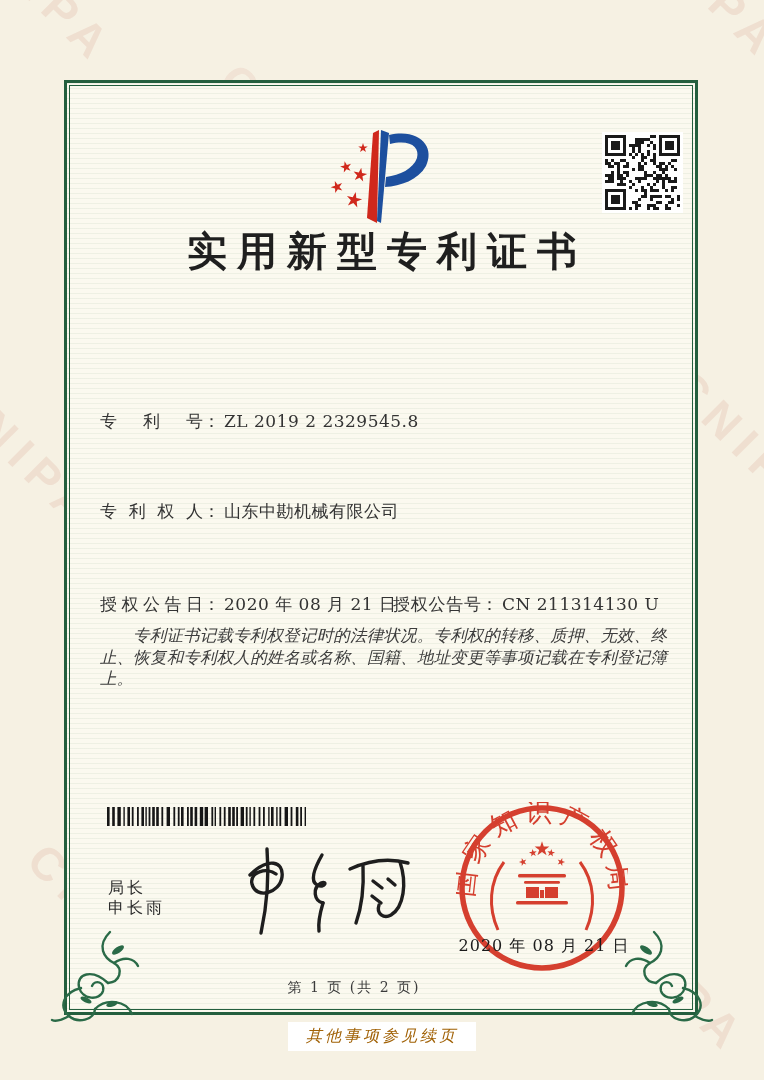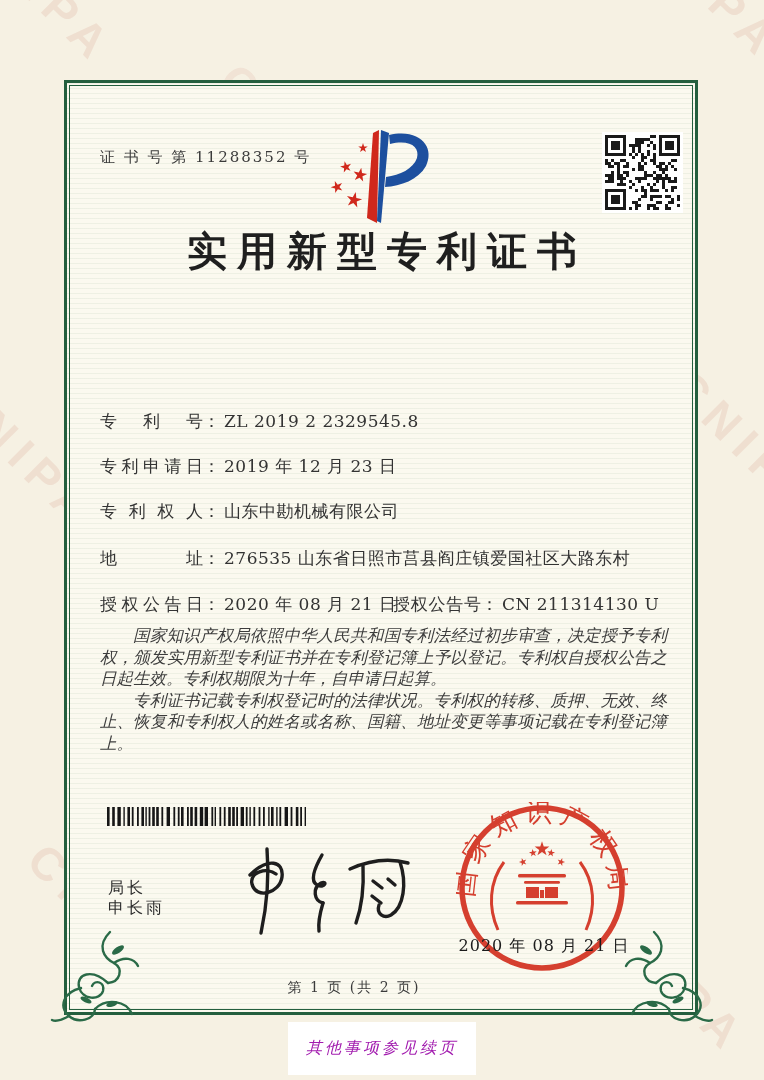--- a/index.html
+++ b/index.html
@@ -36,21 +36,21 @@
   .paras p{margin:0;text-indent:2em;}
 
   .director{left:108px;font-size:16px;letter-spacing:3px;color:#2c2c2c;
             font-family:"Liberation Sans","DejaVu Sans",sans-serif;}
 
   .seal-date{left:456px;top:936px;width:176px;text-align:center;font-size:16px;
              letter-spacing:1px;color:#1b1b1b;z-index:6;}
   .page-num{left:64px;top:979px;width:580px;text-align:center;font-size:14px;
             letter-spacing:2px;color:#3a3a3a;}
   .bottom-note{left:50%;top:1022px;transform:translateX(-50%);background:#ffffff;
-               padding:16px 18px;font-size:16px;font-style:italic;letter-spacing:3px;color:#a21caf;}
+               padding:4px 18px;font-size:16px;font-style:italic;letter-spacing:3px;color:#a16207;}
 
   .seal-svg{left:456px;top:802px;z-index:5;opacity:0.92;}
   .sig-svg{left:222px;top:843px;z-index:4;}
   .qr-box{left:602px;top:132px;background:#fff;padding:3px;line-height:0;}
   .barcode{left:105px;top:807px;}
   .flourish{z-index:3;}
 </style>
 </head>
 <body>
 
@@ -100,21 +100,20 @@
       <path d="M64,33 C74,26 84,28 88,36"></path>
       <path d="M19,86 C12,90 6,92 2,90"></path>
     </g>
     <g fill="#2a6a47">
       <ellipse cx="68" cy="20" rx="7" ry="3" transform="rotate(-35 68 20)"></ellipse>
       <ellipse cx="36" cy="70" rx="6" ry="2.6" transform="rotate(25 36 70)"></ellipse>
       <ellipse cx="62" cy="74" rx="6" ry="2.6" transform="rotate(-18 62 74)"></ellipse>
     </g>
   </svg>
 
-  <div class="abs cert-no">证 书 号 第 11288352 号</div>
 
   <svg class="abs" style="left:327px;top:128px" width="112" height="96" viewBox="0 0 112 96">
     <g fill="#d0281c">
       <polygon points="46,5 52,2 50,95 40,90"></polygon>
       <use href="#star" x="-5.5" y="-5.5" width="11" height="11" transform="translate(36,20)"></use>
       <use href="#star" x="-6.5" y="-6.5" width="13" height="13" transform="translate(19,39) rotate(-14)"></use>
       <use href="#star" x="-8" y="-8" width="16" height="16" transform="translate(33,47) rotate(10)"></use>
       <use href="#star" x="-7" y="-7" width="14" height="14" transform="translate(10,59) rotate(-20)"></use>
       <use href="#star" x="-9" y="-9" width="18" height="18" transform="translate(27,72) rotate(12)"></use>
     </g>
@@ -398,38 +397,31 @@
         <rect x="72" y="63" width="3" height="3" fill="#1a1a1a"></rect>
         <rect x="72" y="69" width="3" height="3" fill="#1a1a1a"></rect>
       </svg>
   </div>
 
   <div class="abs title">实用新型专利证书</div>
 
   <div class="abs field-row" style="top:410px">
     <span class="flabel">专利号</span><span class="colon">：</span><span class="fvalue">ZL 2019 2 2329545.8</span>
   </div>
-  <div class="abs field-row" style="top:455px">
-    <span class="flabel">专利申请日</span><span class="colon">：</span><span class="fvalue">2019 年 12 月 23 日</span>
-  </div>
   <div class="abs field-row" style="top:500px">
     <span class="flabel">专利权人</span><span class="colon">：</span><span class="fvalue">山东中勘机械有限公司</span>
-  </div>
-  <div class="abs field-row" style="top:547px">
-    <span class="flabel">地址</span><span class="colon">：</span><span class="fvalue">276535  山东省日照市莒县阎庄镇爱国社区大路东村</span>
   </div>
   <div class="abs field-row" style="top:593px">
     <span class="flabel">授权公告日</span><span class="colon">：</span><span class="fvalue">2020 年 08 月 21 日</span>
     <span class="field-pair2">
       <span class="flabel short">授权公告号</span><span class="colon">：</span><span class="fvalue">CN 211314130 U</span>
     </span>
   </div>
 
   <div class="abs paras">
-    <p>国家知识产权局依照中华人民共和国专利法经过初步审查，决定授予专利权，颁发实用新型专利证书并在专利登记簿上予以登记。专利权自授权公告之日起生效。专利权期限为十年，自申请日起算。</p>
     <p>专利证书记载专利权登记时的法律状况。专利权的转移、质押、无效、终止、恢复和专利权人的姓名或名称、国籍、地址变更等事项记载在专利登记簿上。</p>
   </div>
 
   <svg class="abs barcode" id="barcode" width="206" height="19" viewBox="0 0 206 19">
       <rect x="2" y="0" width="2.6" height="19" fill="#161616"></rect>
       <rect x="7.199999999999999" y="0" width="2.6" height="19" fill="#161616"></rect>
       <rect x="12.399999999999999" y="0" width="3.4" height="19" fill="#161616"></rect>
       <rect x="18.4" y="0" width="1.4" height="19" fill="#161616"></rect>
       <rect x="22.4" y="0" width="2.6" height="19" fill="#161616"></rect>
       <rect x="26.8" y="0" width="1.8" height="19" fill="#161616"></rect>

